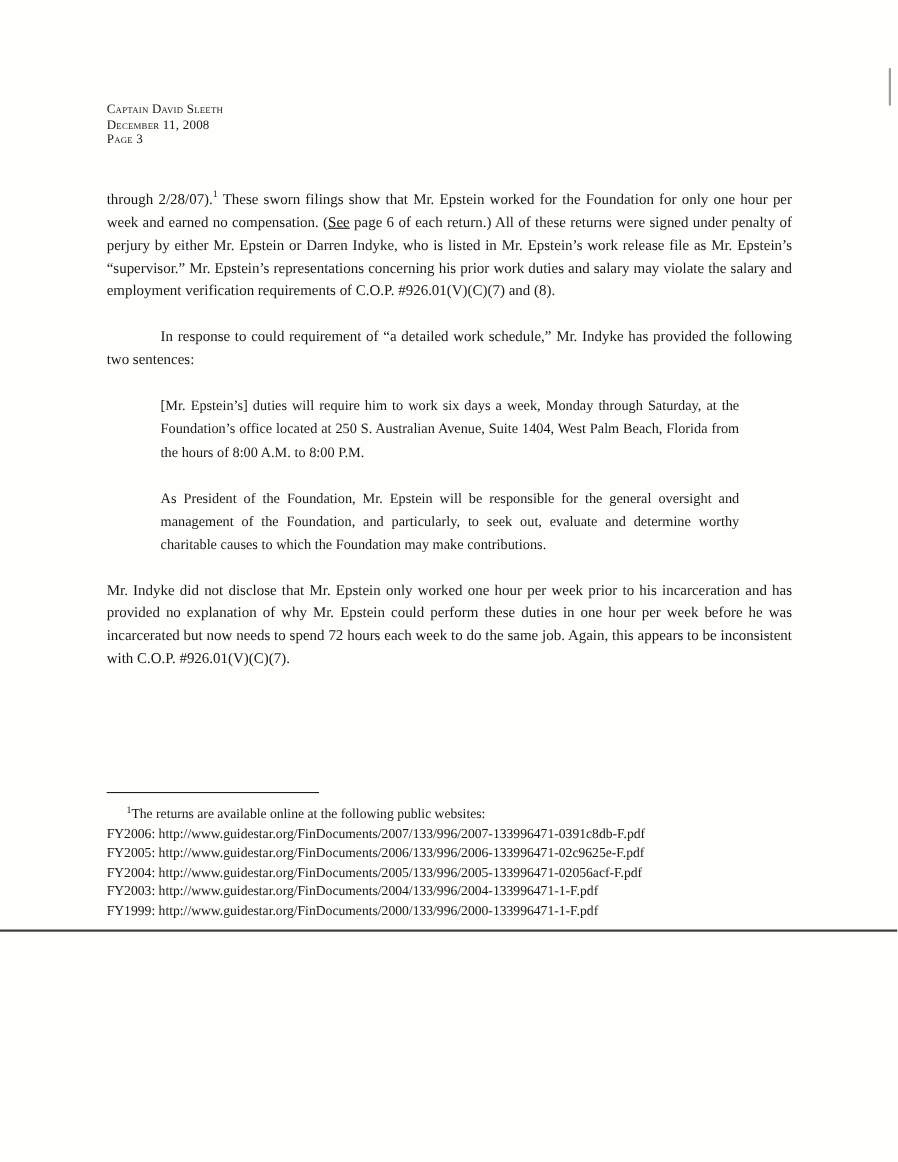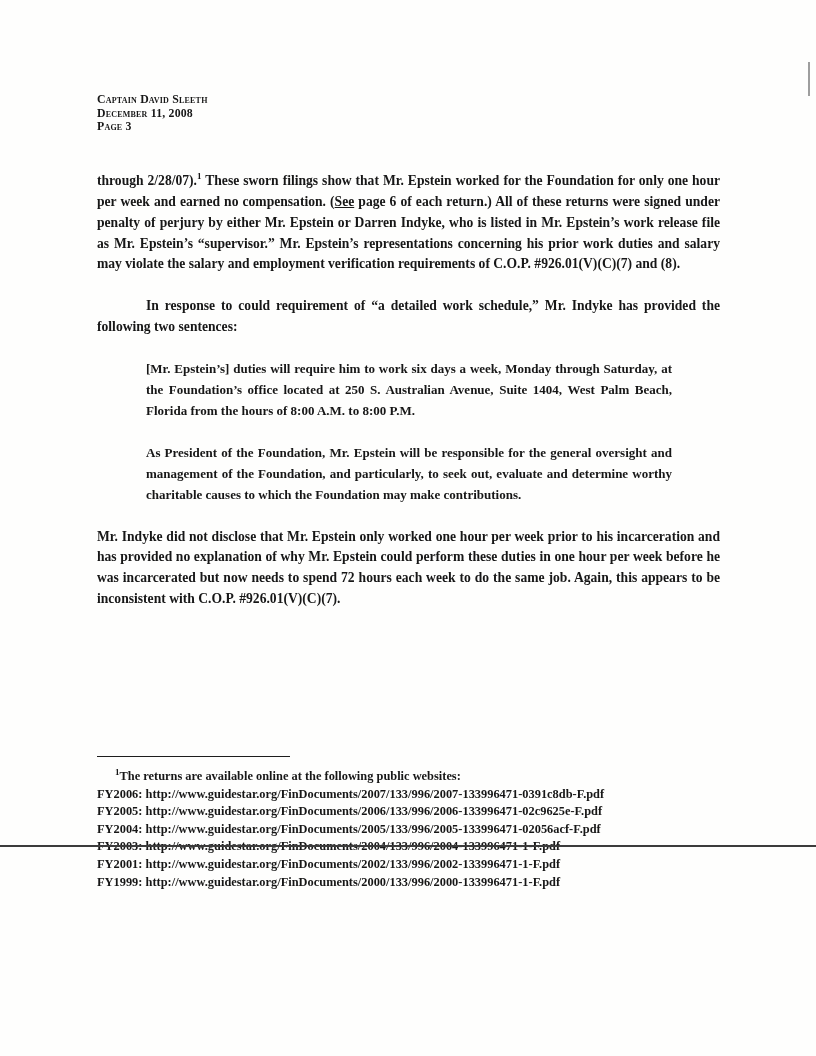--- a/index.html
+++ b/index.html
@@ -1,15 +1,15 @@
 <!DOCTYPE html>
 <html><head>
 <meta charset="utf-8">
 <style>
-  * { margin: 0; padding: 0; box-sizing: border-box; font-weight: bold; }
+  * { margin: 0; padding: 0; box-sizing: border-box; }
   html, body { background: #ffffff; }
   .page {
     position: relative;
     width: 816px;
     height: 1056px;
     margin: 0 auto;
     background: #fefefd;
     font-family: "Liberation Serif", serif;
     color: #171717;
     overflow: hidden;
@@ -42,21 +42,21 @@
   }
   .u { text-decoration: underline; }
   sup {
     font-size: 9px;
     vertical-align: super;
     line-height: 0;
   }
   .footnote {
     position: absolute;
     left: 97px;
-    top: 756px;
+    top: 720px;
     width: 623px;
     font-size: 12.4px;
     line-height: 17.6px;
   }
   .fn-rule {
     width: 193px;
     border-top: 1.7px solid #1d1d1d;
     margin-bottom: 11px;
   }
   .fn-intro { text-indent: 18px; }
@@ -106,19 +106,18 @@
 
   </div>
 
   <div class="footnote">
     <div class="fn-rule"></div>
     <div class="fn-intro"><sup>1</sup><span>The returns are available online at the following public websites:</span></div>
     <div class="fn-line"><span>FY2006:</span> <span>http://www.guidestar.org/FinDocuments/2007/133/996/2007-133996471-0391c8db-F.pdf</span></div>
     <div class="fn-line"><span>FY2005:</span> <span>http://www.guidestar.org/FinDocuments/2006/133/996/2006-133996471-02c9625e-F.pdf</span></div>
     <div class="fn-line"><span>FY2004:</span> <span>http://www.guidestar.org/FinDocuments/2005/133/996/2005-133996471-02056acf-F.pdf</span></div>
     <div class="fn-line"><span>FY2003:</span> <span>http://www.guidestar.org/FinDocuments/2004/133/996/2004-133996471-1-F.pdf</span></div>
-    <div class="fn-line"><span>FY2001:</span> <span>http://www.guidestar.org/FinDocuments/2002/133/996/2002-133996471-1-F.pdf</span></div>
     <div class="fn-line"><span>FY1999:</span> <span>http://www.guidestar.org/FinDocuments/2000/133/996/2000-133996471-1-F.pdf</span></div>
   </div>
 
   <div class="artifact-line"></div>
 
 </div>
 
 </body></html>

